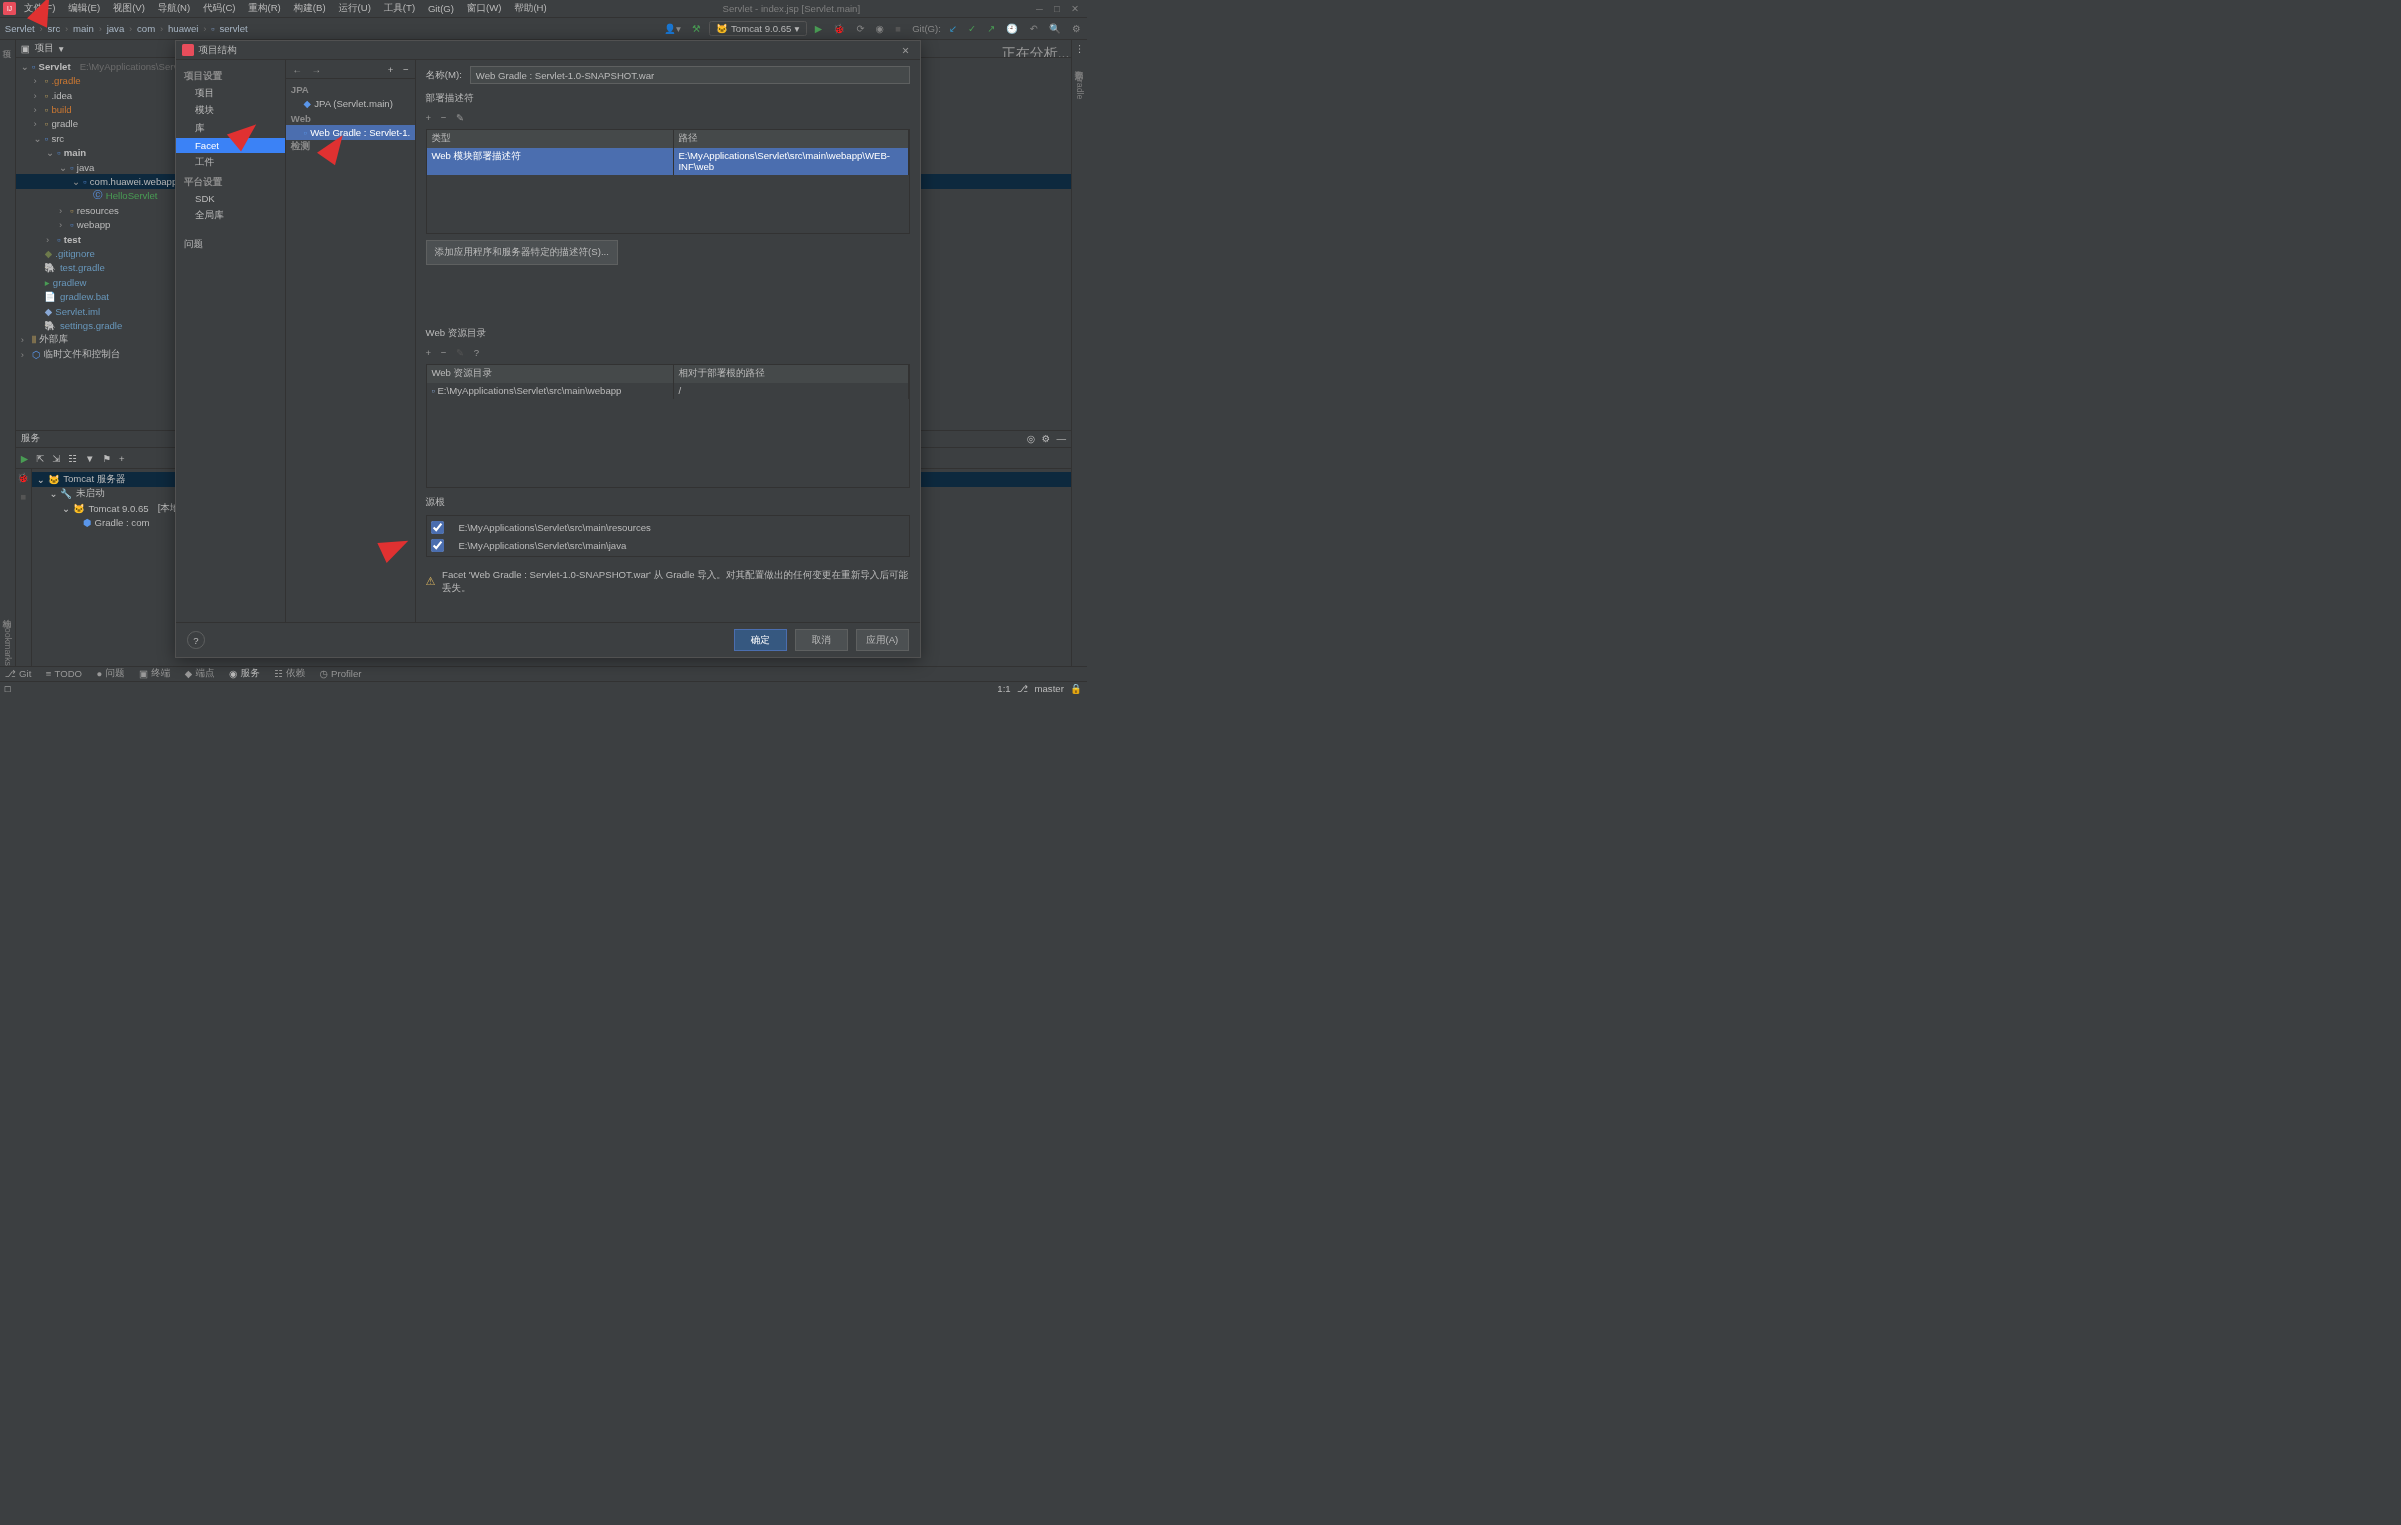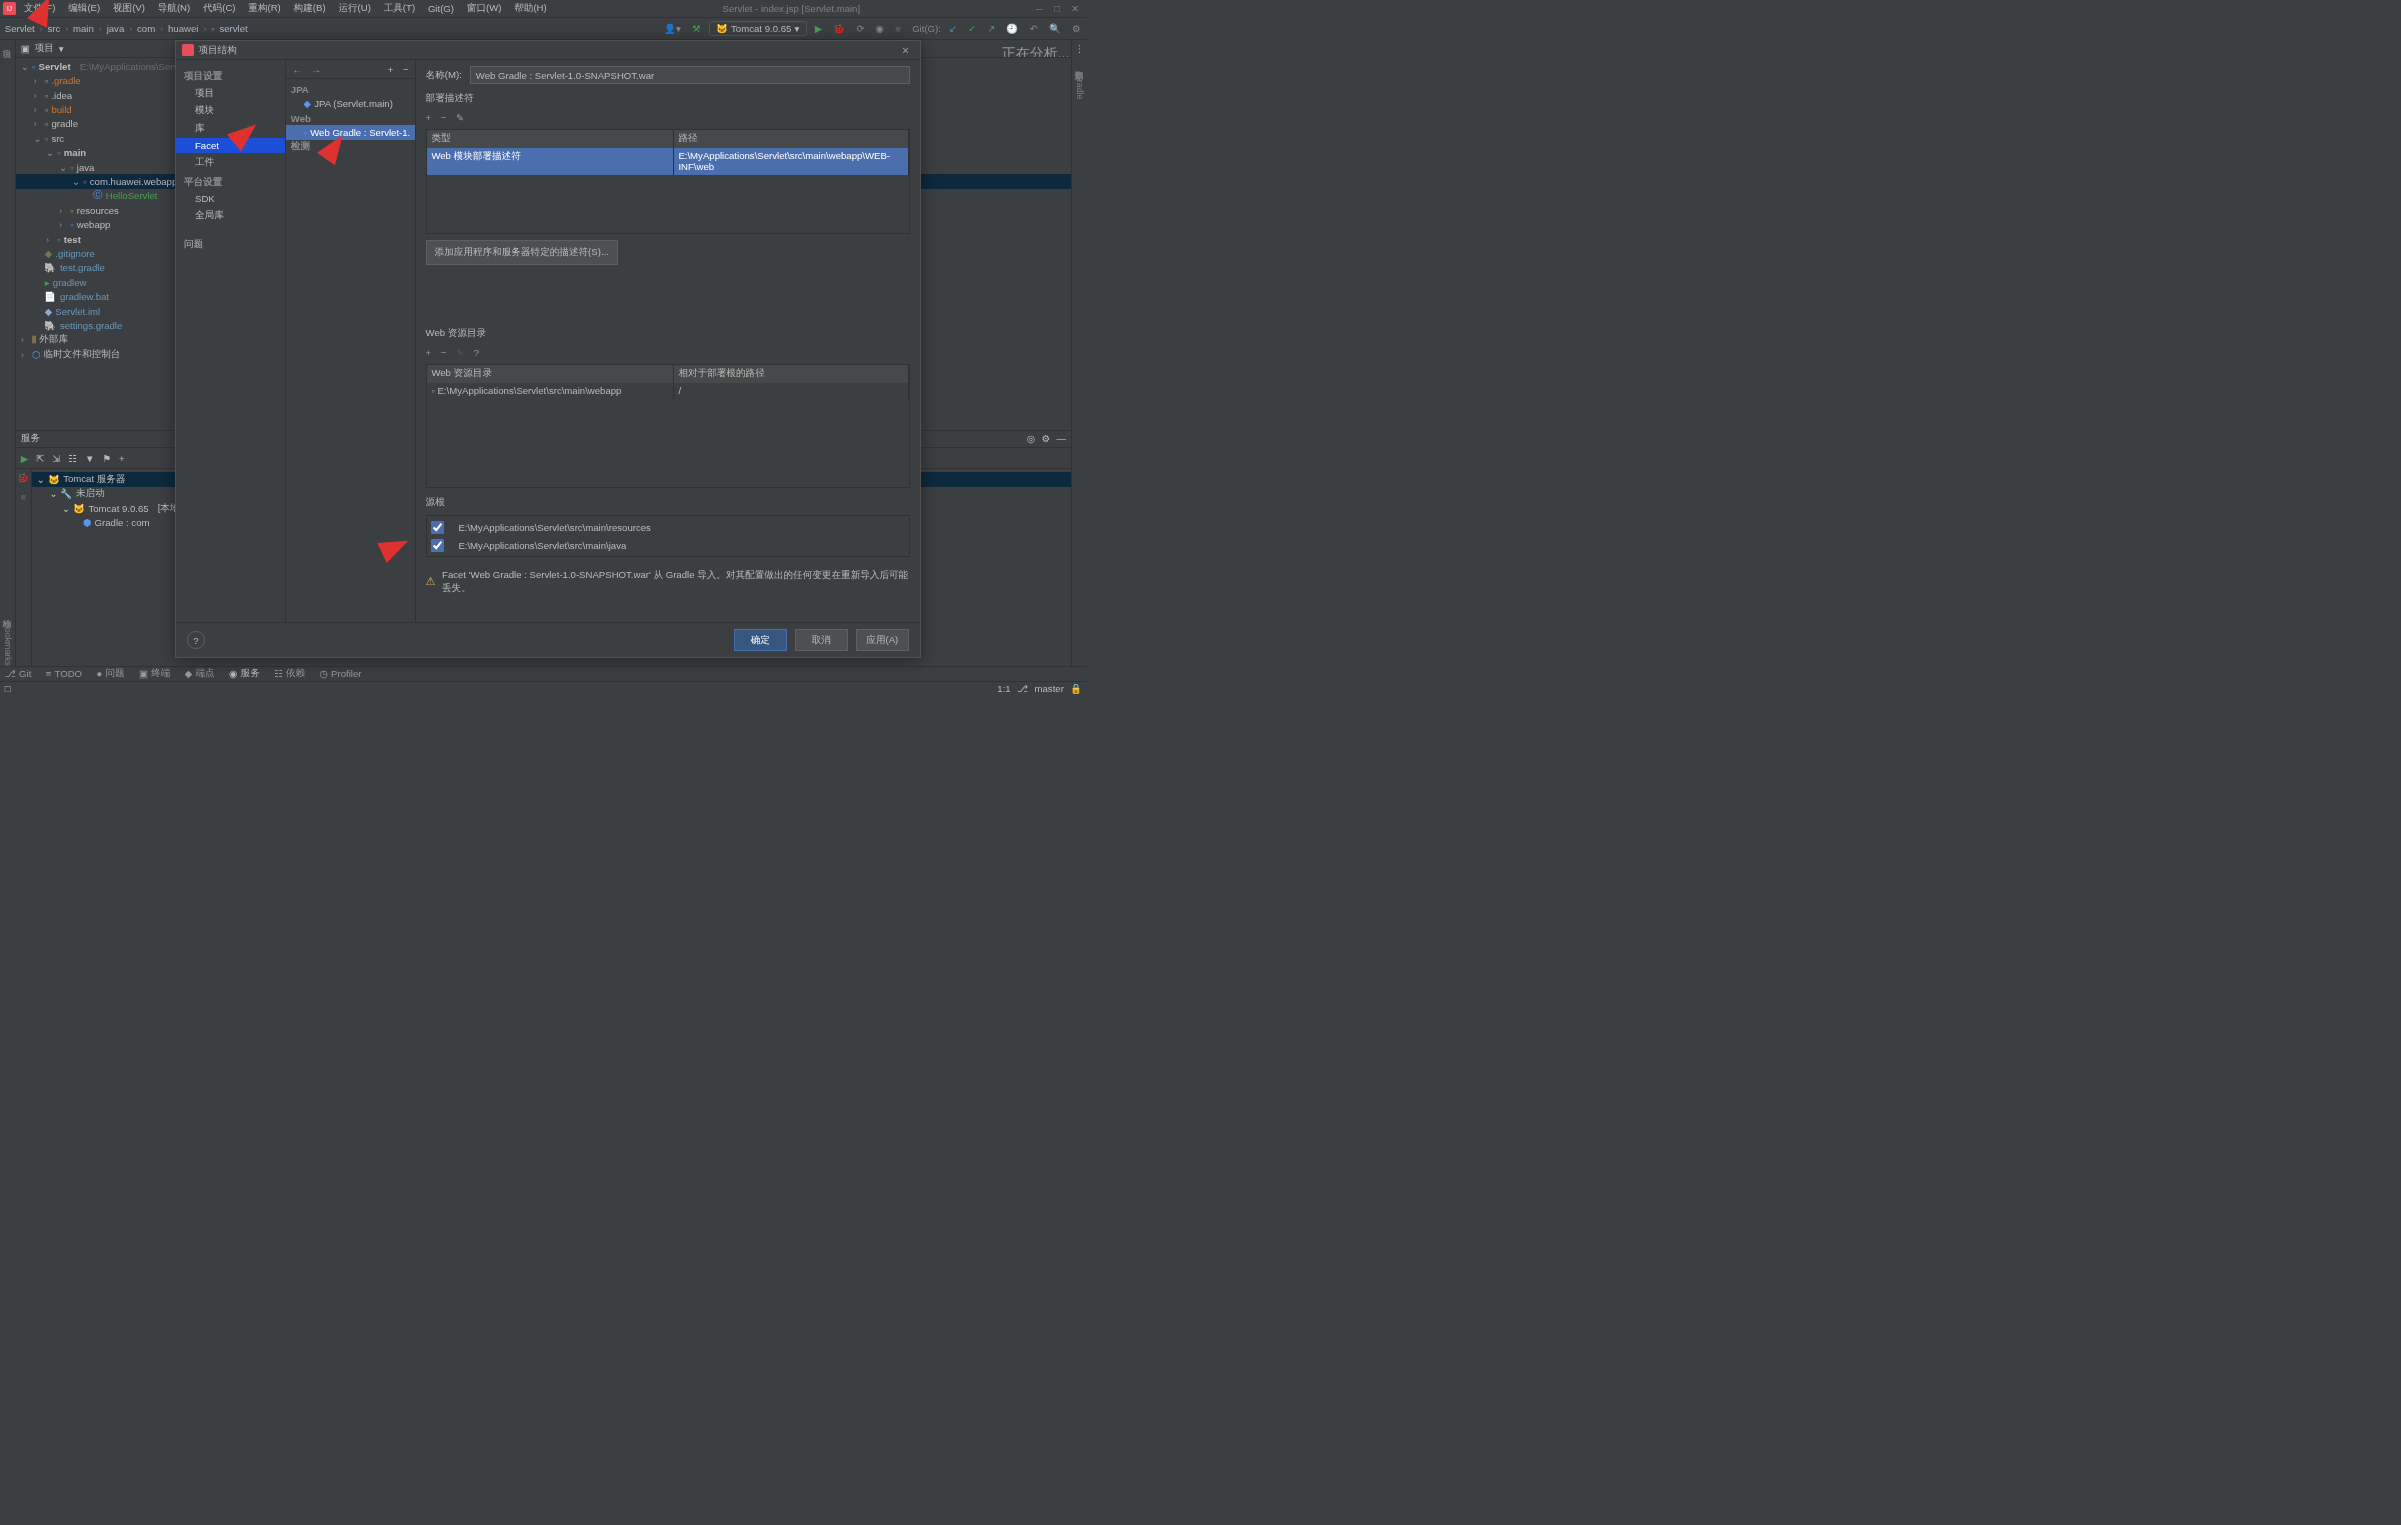--- a/index.html
+++ b/index.html
@@ -182,21 +182,21 @@
     display: flex; flex-direction: column; padding: 4.8px 0;
   }
   .dlg-nav .heading {
     color: #8c8c8c; font-weight: bold;
     padding: 4.8px 8px 1.6px;
   }
   .dlg-nav .item {
     padding: 2.4px 8px 2.4px 19px; cursor: pointer;
   }
   .dlg-nav .item.active {
-    background: #1d4ed8; color: #fff;
+    background: #3b82f6; color: #fff;
   }
   .dlg-tree {
     width: 130px; border-right: 0.8px solid #323232;
     display: flex; flex-direction: column;
   }
   .dlg-tree-toolbar {
     height: 19px; display: flex; align-items: center;
     gap: 9.6px; padding: 0 6.4px; border-bottom: 0.8px solid #323232;
   }
   .dlg-tree-toolbar .nav { color: #999; }

